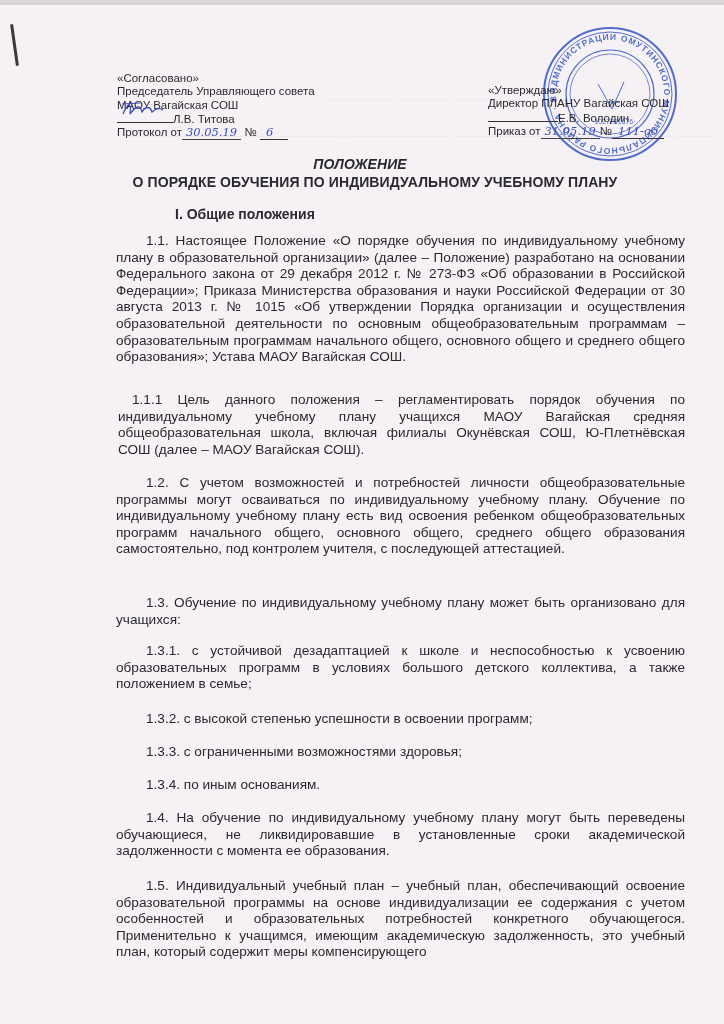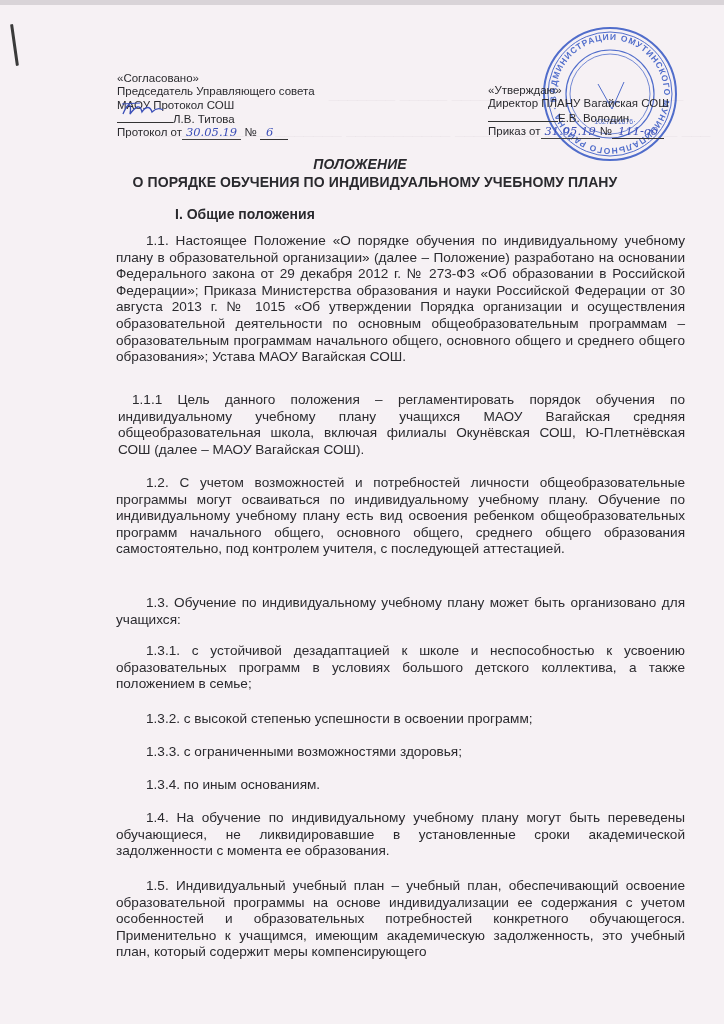--- a/index.html
+++ b/index.html
@@ -41,21 +41,21 @@
 
 <div class="top-edge"></div>
 <div class="binder-mark"></div>
 
 <div class="bleed" style="left:330px;top:86px">_______ _____ ________ ________________</div>
 <div class="bleed" style="left:130px;top:122px">_______________ _______ ___________ _________ ______________ ___</div>
 
 <div class="header-left">
   <div>«Согласовано»</div>
   <div>Председатель Управляющего совета</div>
-  <div>МАОУ Протокол СОШ</div>
+  <div>МАОУ Вагайская СОШ</div>
   <div><span class="sig-line"></span><span>Л.В. Титова</span></div>
   <div>
     <span>Протокол от</span><span class="hand hand-date">30.05.19</span>
     <span>№</span>
     <span class="hand hand-num">6</span>
   </div>
 </div>
 <svg class="signature-scribble" viewBox="0 0 45 18">
   <path d="M3 14 C 8 2, 12 2, 10 14 C 16 6, 20 4, 22 12 C 26 6, 30 6, 32 12 C 36 8, 40 8, 43 10" fill="none" stroke="#3b4fb8" stroke-width="1.3"></path>
   <path d="M2 4 L 20 3" fill="none" stroke="#3b4fb8" stroke-width="1"></path>

